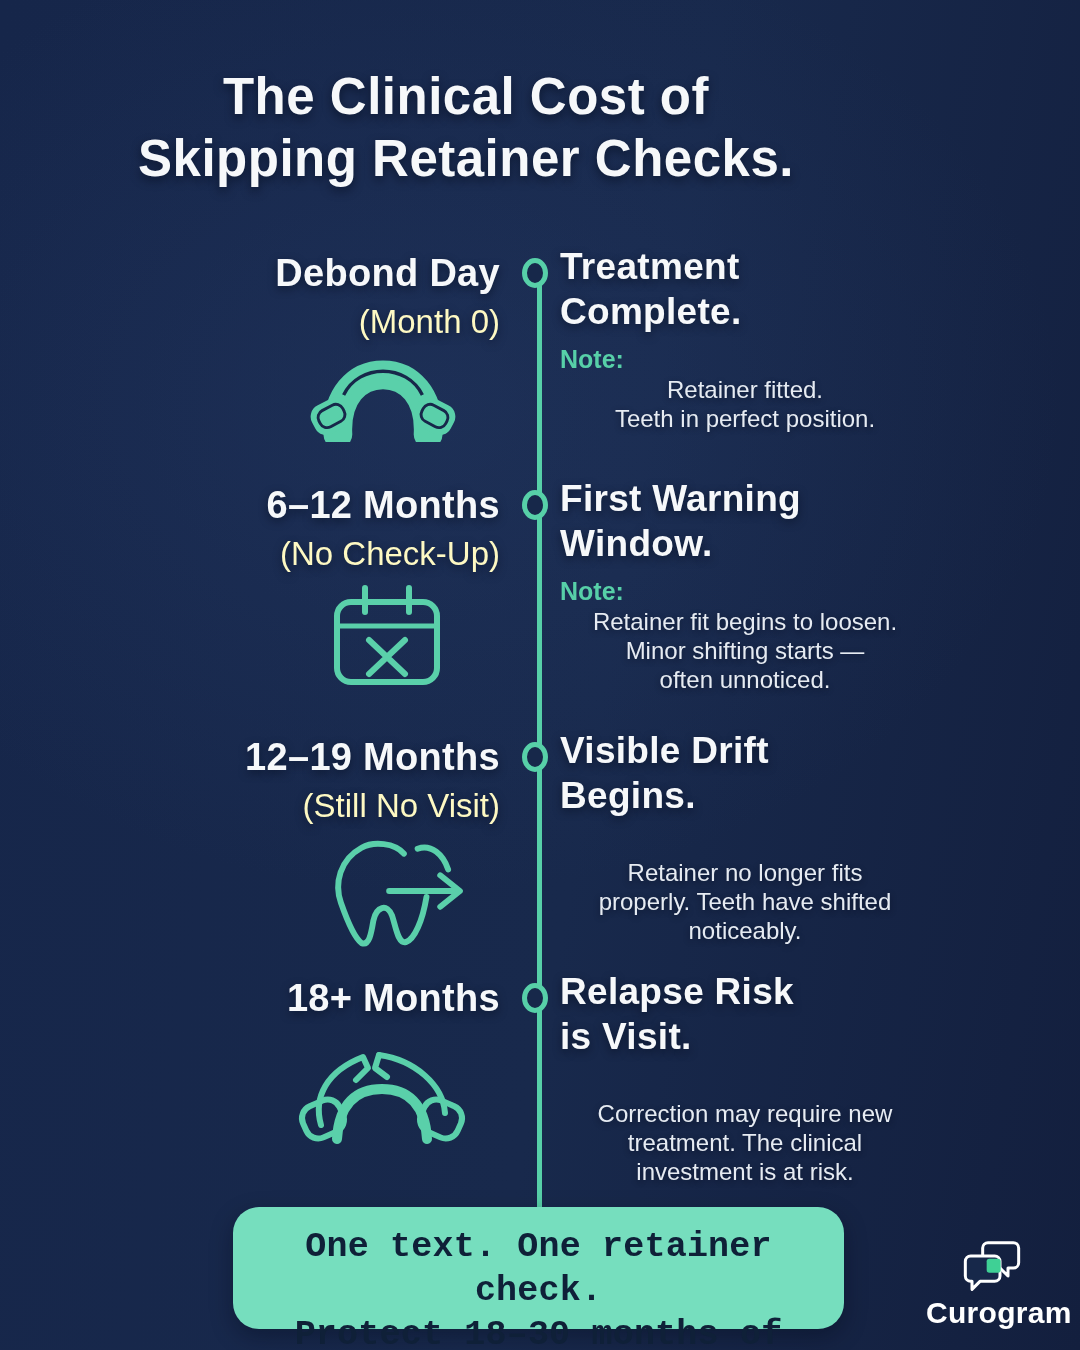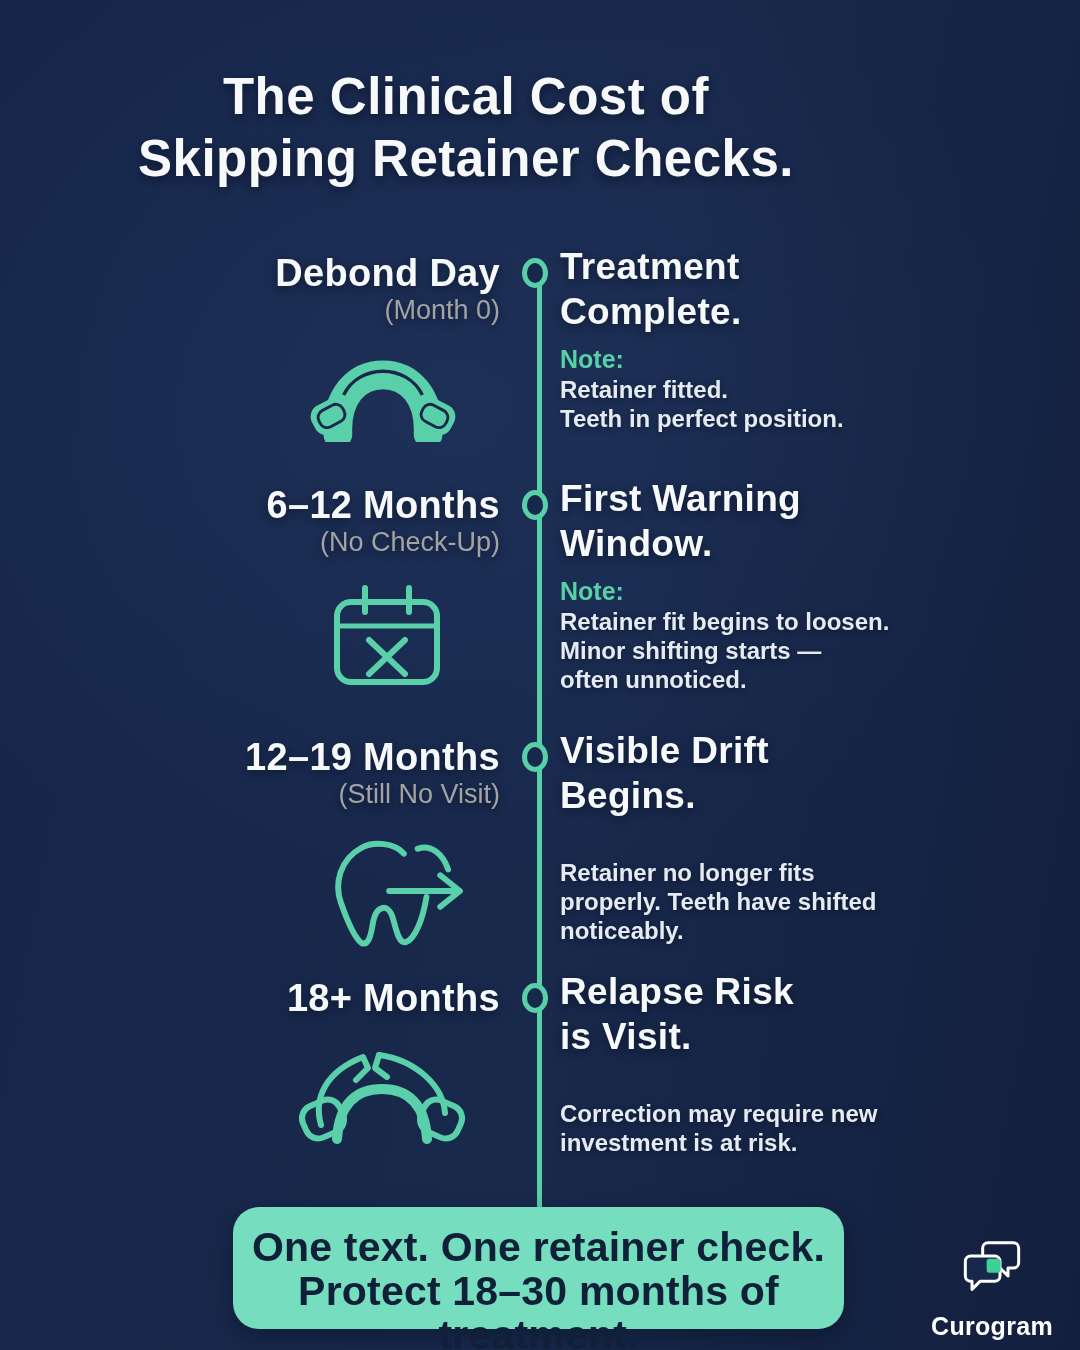--- a/index.html
+++ b/index.html
@@ -42,58 +42,60 @@
     position:absolute;left:522px;top:6px;width:26px;height:30px;
     border:5px solid var(--teal);border-radius:50%;
     background-color:var(--bg);z-index:3;
   }
   .label-block{position:absolute;left:120px;width:380px;top:0;text-align:right;}
   .label{
     font-size:38px;font-weight:700;color:var(--white);letter-spacing:.3px;
     text-shadow:0 3px 8px rgba(4,10,24,.5);
   }
   .sublabel{
-    font-size:27px;font-weight:300;color:#a3a3a3;
+    font-size:33px;font-weight:300;color:#fef9c3;margin-top:8px;
     text-shadow:0 3px 8px rgba(4,10,24,.5);
   }
   .icon-box{position:absolute;}
   #row1 .icon-box{left:310px;top:94px;}
   #row2 .icon-box{left:326px;top:98px;}
   #row3 .icon-box{left:312px;top:98px;}
   #row4 .icon-box{left:296px;top:64px;}
   .right-block{position:absolute;left:560px;top:-8px;width:370px;}
   .heading{
     font-size:37px;font-weight:700;line-height:45px;color:var(--white);
     letter-spacing:.3px;text-shadow:0 3px 8px rgba(4,10,24,.5);
   }
   .note-block{margin-top:10px;}
   .body-only{margin-top:40px;}
   .note-label{
     color:var(--teal);font-weight:700;font-size:25px;line-height:31px;
   }
   .body-line{
-    color:var(--soft);font-size:24px;font-weight:700;line-height:29px;
+    color:var(--soft);font-size:24px;font-weight:400;line-height:29px;
     text-shadow:0 2px 6px rgba(4,10,24,.45);
+    text-align:center;
   }
   .banner{
     position:absolute;left:233px;top:1207px;width:611px;height:122px;
     background:var(--mint);border-radius:26px;z-index:4;
     text-align:center;padding-top:18px;
     box-shadow:0 8px 22px rgba(4,10,24,.35);
   }
   .banner-line{
-    color:var(--navy-text);font-weight:700;font-size:41px;line-height:44px;
+    color:var(--navy-text);font-weight:700;font-size:35px;line-height:44px;
     letter-spacing:.2px;
+    font-family:Liberation Mono, monospace;
   }
   .logo{
     position:absolute;left:926px;top:1240px;width:132px;z-index:4;
     text-align:center;
   }
   .logo-name{
-    color:#ffffff;font-size:25px;font-weight:700;margin-top:20px;letter-spacing:.3px;
+    color:#ffffff;font-size:30px;font-weight:700;margin-top:4px;letter-spacing:.3px;
   }
   svg{display:block;}
   .logo svg{margin:0 auto;}
 </style>
 </head>
 <body>
 
 <h1 class="title">
   <span>The Clinical Cost of</span><br>
   <span>Skipping Retainer Checks.</span>
@@ -210,20 +212,21 @@
       </g>
     </svg>
   </div>
   <div class="right-block">
     <div class="heading">
       <span>Relapse Risk</span><br>
       <span>is Visit.</span>
     </div>
     <div class="note-block body-only">
       <div class="body-line">Correction may require new</div>
+      <div class="body-line">treatment. The clinical</div>
       <div class="body-line">investment is at risk.</div>
     </div>
   </div>
 </section>
 
 <div class="banner">
   <div class="banner-line">One text. One retainer check.</div>
   <div class="banner-line">Protect 18–30 months of treatment.</div>
 </div>
 

